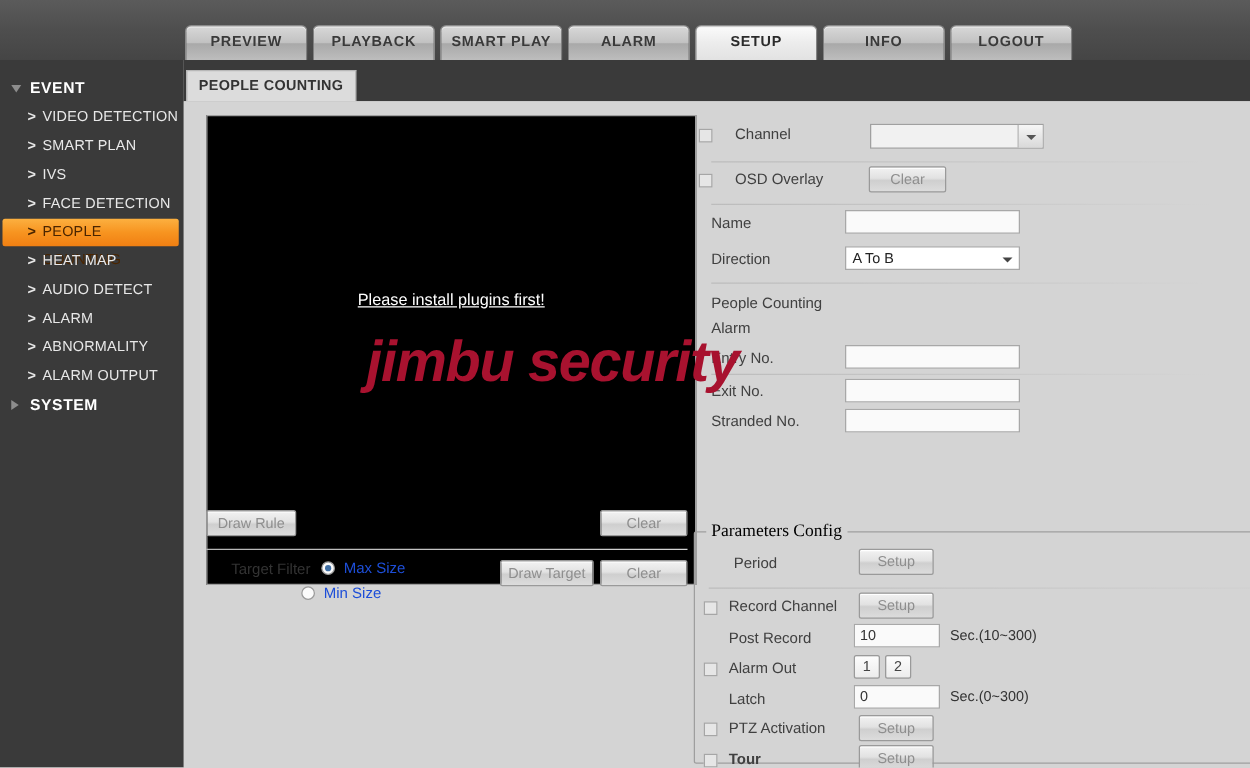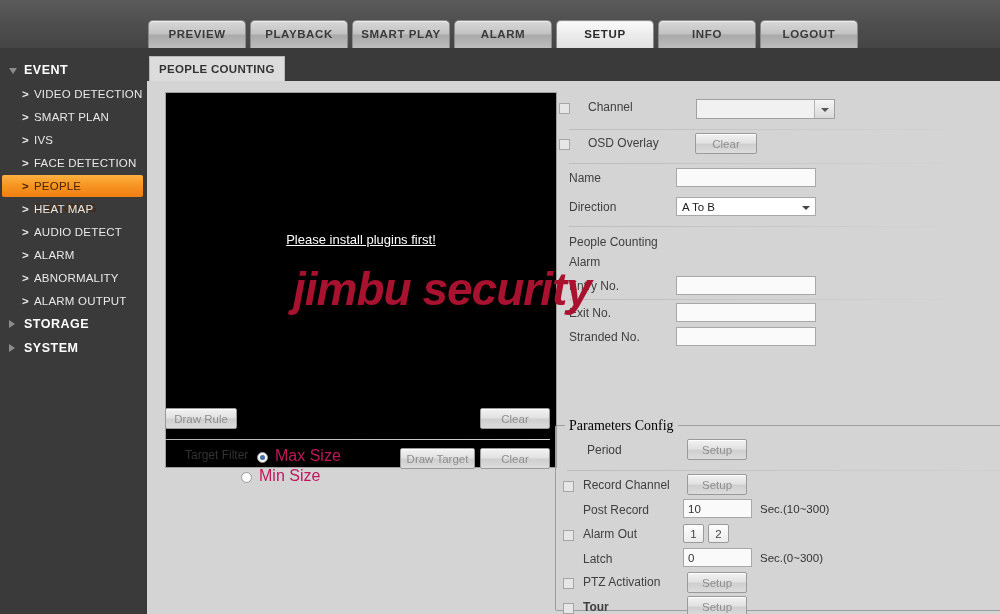--- a/index.html
+++ b/index.html
@@ -108,21 +108,21 @@
     display:inline-block; text-align:center; color:#8e8e8e;
     background:linear-gradient(to bottom,#f2f2f2 0%,#e2e2e2 45%,#cfcfcf 55%,#dcdcdc 100%);
     border:1px solid #9a9a9a; border-radius:2px; cursor:pointer;
     font-size:11.5px; box-shadow:inset 0 1px 0 #fff;
   }
   #draw-rule { position:absolute; left:18px; top:327px; width:72px; height:21px; line-height:20px; }
   #clear-rule { position:absolute; left:333px; top:327px; width:70px; height:21px; line-height:20px; }
   #divider-left { position:absolute; left:18px; top:358px; width:385px; height:1px;
     background:linear-gradient(to right,#b6b6b6,#d4d4d4); }
   #target-filter-label { position:absolute; left:38px; top:367px; font-size:12px; color:#333; }
-  .radio-row { position:absolute; font-size:16px; color:#be185d; }
+  .radio-row { position:absolute; font-size:12px; color:#1d4ed8; }
   .radio {
     display:inline-block; width:11px; height:11px; border-radius:50%;
     border:1px solid #9a9a9a; background:#fbfbfb; vertical-align:-2px;
     margin-right:7px; position:relative;
   }
   .radio.on::after {
     content:""; position:absolute; left:2px; top:2px; width:5px; height:5px;
     border-radius:50%; background:#3f6fa5;
   }
   #draw-target { position:absolute; left:253px; top:367px; width:75px; height:21px; line-height:20px; }
@@ -209,21 +209,20 @@
     <div class="nav-sub"><span class="gt">&gt;</span><span>VIDEO DETECTION</span></div>
     <div class="nav-sub"><span class="gt">&gt;</span><span>SMART PLAN</span></div>
     <div class="nav-sub"><span class="gt">&gt;</span><span>IVS</span></div>
     <div class="nav-sub"><span class="gt">&gt;</span><span>FACE DETECTION</span></div>
     <div class="nav-sub sel"><span class="gt">&gt;</span><span>PEOPLE COUNTING</span></div>
     <div class="nav-sub"><span class="gt">&gt;</span><span>HEAT MAP</span></div>
     <div class="nav-sub"><span class="gt">&gt;</span><span>AUDIO DETECT</span></div>
     <div class="nav-sub"><span class="gt">&gt;</span><span>ALARM</span></div>
     <div class="nav-sub"><span class="gt">&gt;</span><span>ABNORMALITY</span></div>
     <div class="nav-sub"><span class="gt">&gt;</span><span>ALARM OUTPUT</span></div>
-    <div class="nav-top"><span class="arr right"></span><span>STORAGE</span></div>
     <div class="nav-top"><span class="arr right"></span><span>SYSTEM</span></div>
   </div>
 
 <div id="crumbbar">
   <div id="crumb">PEOPLE COUNTING</div>
 </div>
 
 <div id="main">
 
   <div id="video-panel">

